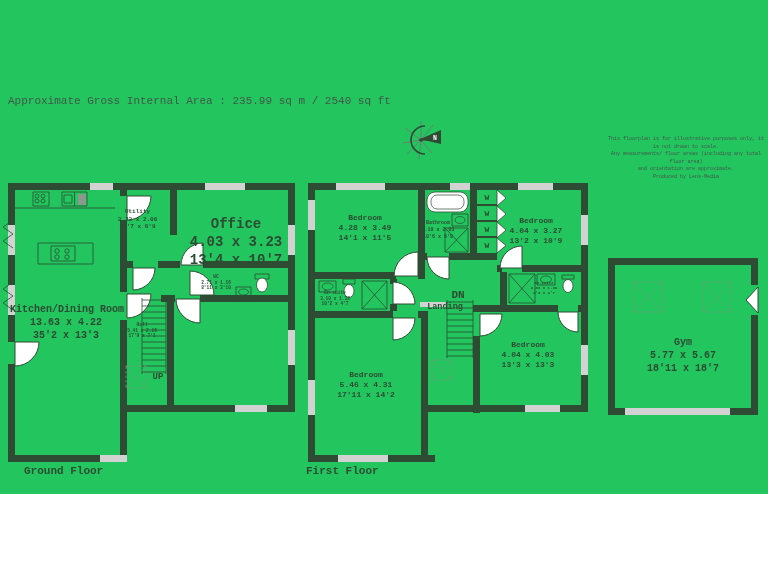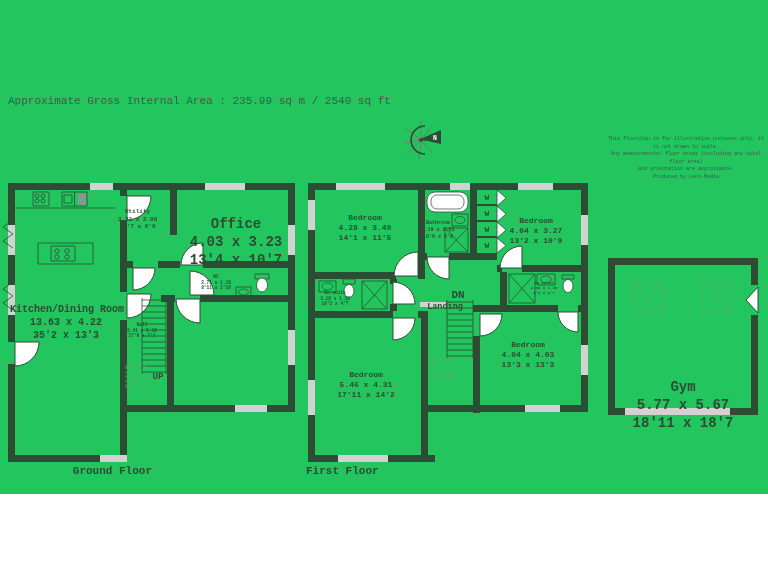--- a/index.html
+++ b/index.html
@@ -141,22 +141,22 @@
     <div class="rname">Bedroom</div>
     <div class="rdim">4.04 x 4.03</div>
     <div class="rdim">13'3 x 13'3</div>
   </div>
 
   <div class="w-cell" style="left:478px;top:190px;">W</div>
   <div class="w-cell" style="left:478px;top:206px;">W</div>
   <div class="w-cell" style="left:478px;top:222px;">W</div>
   <div class="w-cell" style="left:478px;top:238px;">W</div>
 
-  <div class="lbl" style="left:628px;top:337px;width:110px;font-size:14px;margin-top:42px;">
+  <div class="lbl" style="left:628px;top:337px;width:110px;font-size:10px;">
     <div class="rname">Gym</div>
     <div class="rdim">5.77 x 5.67</div>
     <div class="rdim">18'11 x 18'7</div>
   </div>
 
-  <div class="floor-cap" style="left:12px;top:465px;width:140px;text-align:right;">Ground Floor</div>
+  <div class="floor-cap" style="left:24px;top:465px;width:140px;">Ground Floor</div>
   <div class="floor-cap" style="left:306px;top:465px;width:140px;">First Floor</div>
 
 </div>
 
 </body></html>

